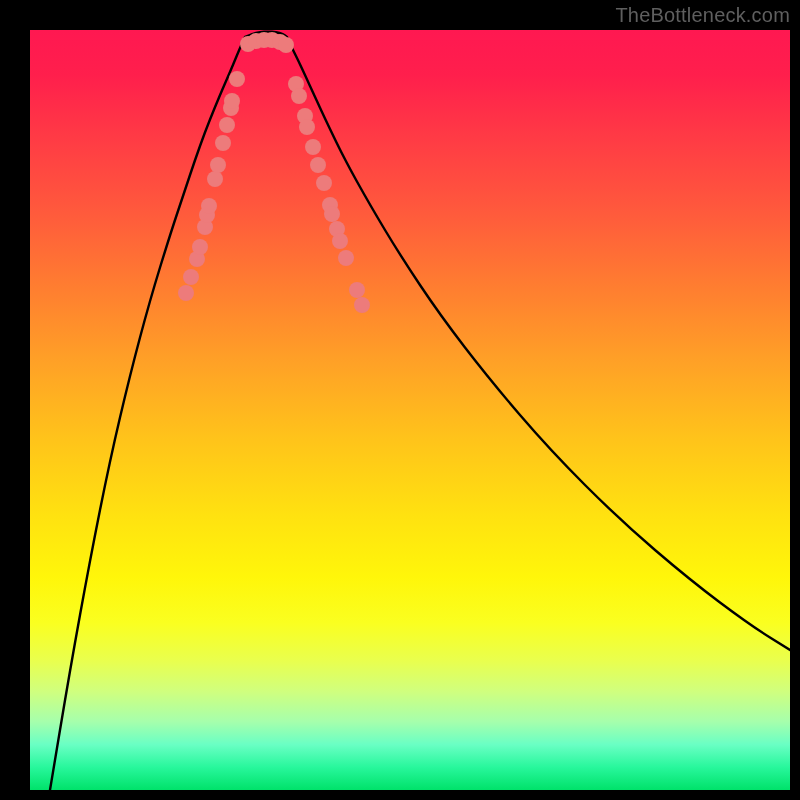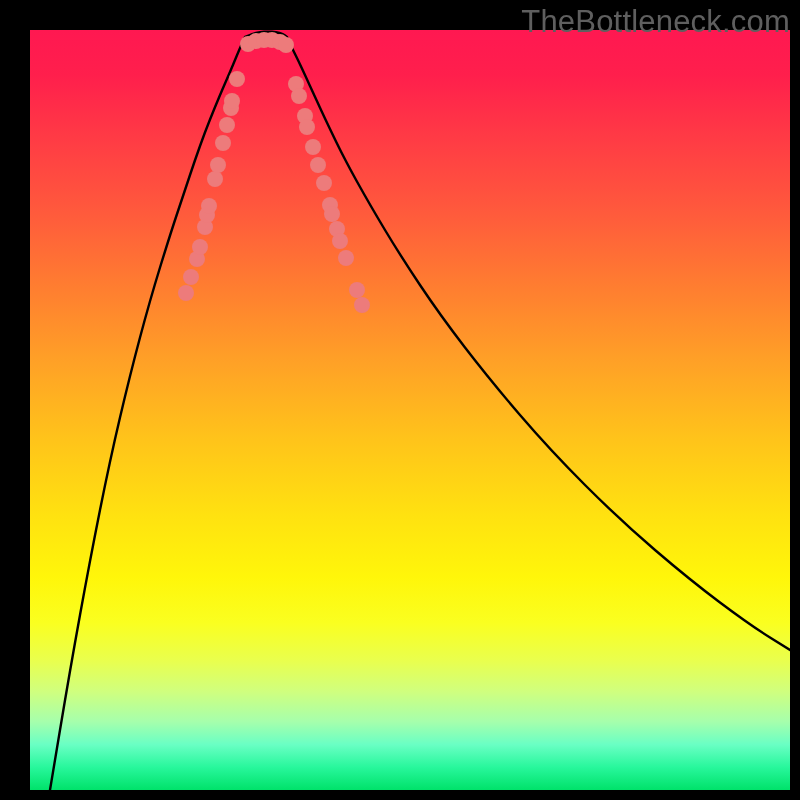--- a/index.html
+++ b/index.html
@@ -46,21 +46,21 @@
   }
   .plot svg {
     position: absolute;
     left: 0;
     top: 0;
   }
   .watermark {
     position: absolute;
     top: 4px;
     right: 10px;
-    font-size: 31px;
+    font-size: 20px;
     font-weight: 500;
     color: #5f5f5f;
     letter-spacing: 0.2px;
   }
 </style>
 </head>
 <body>
 
 <div class="frame">
 

